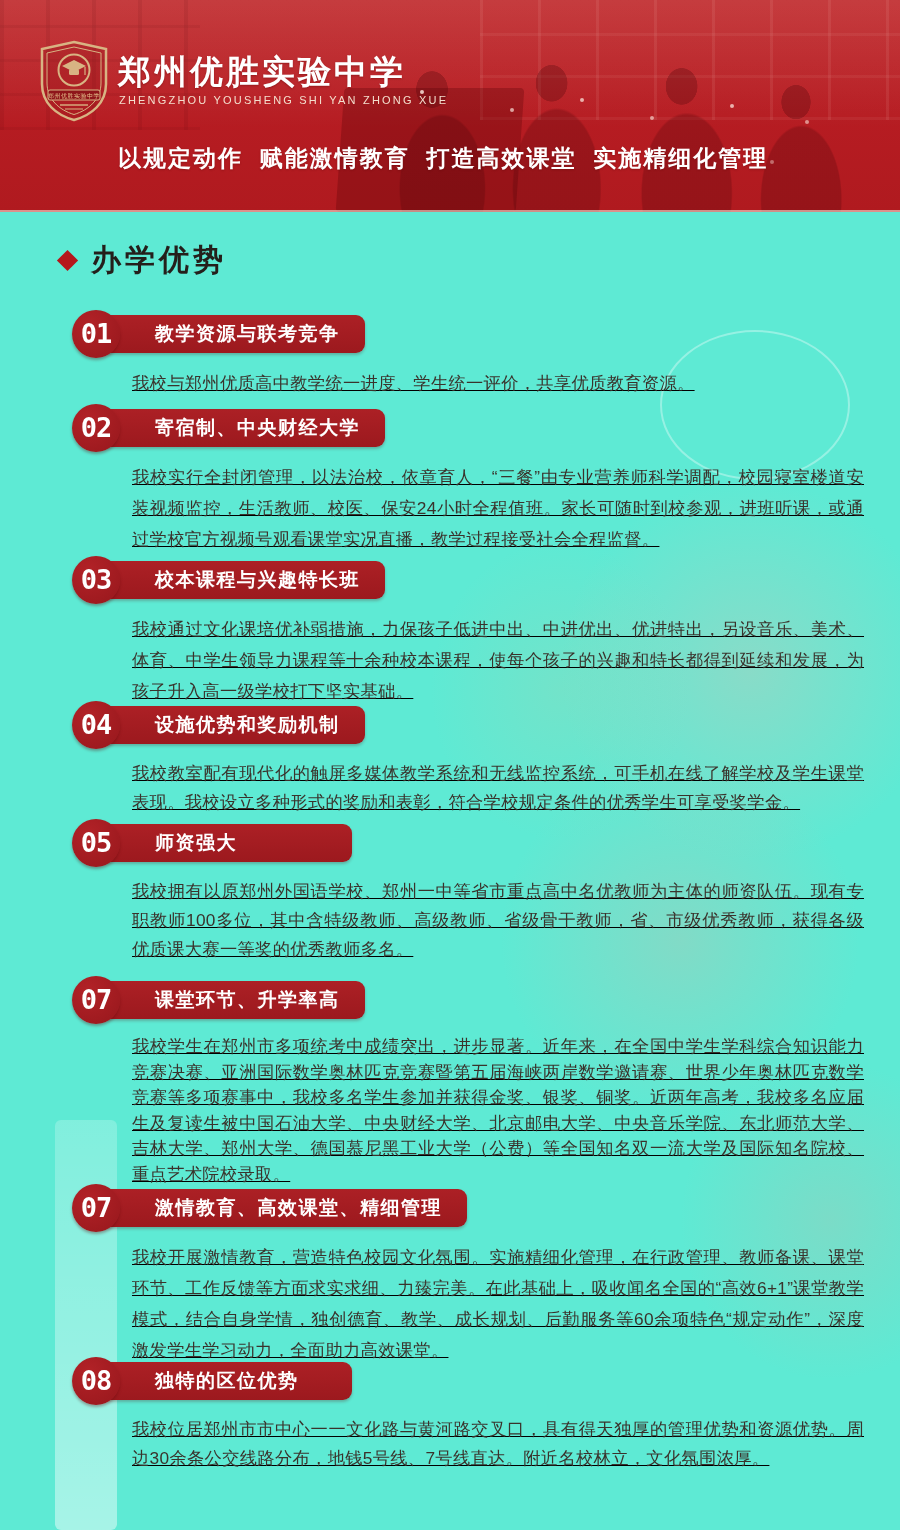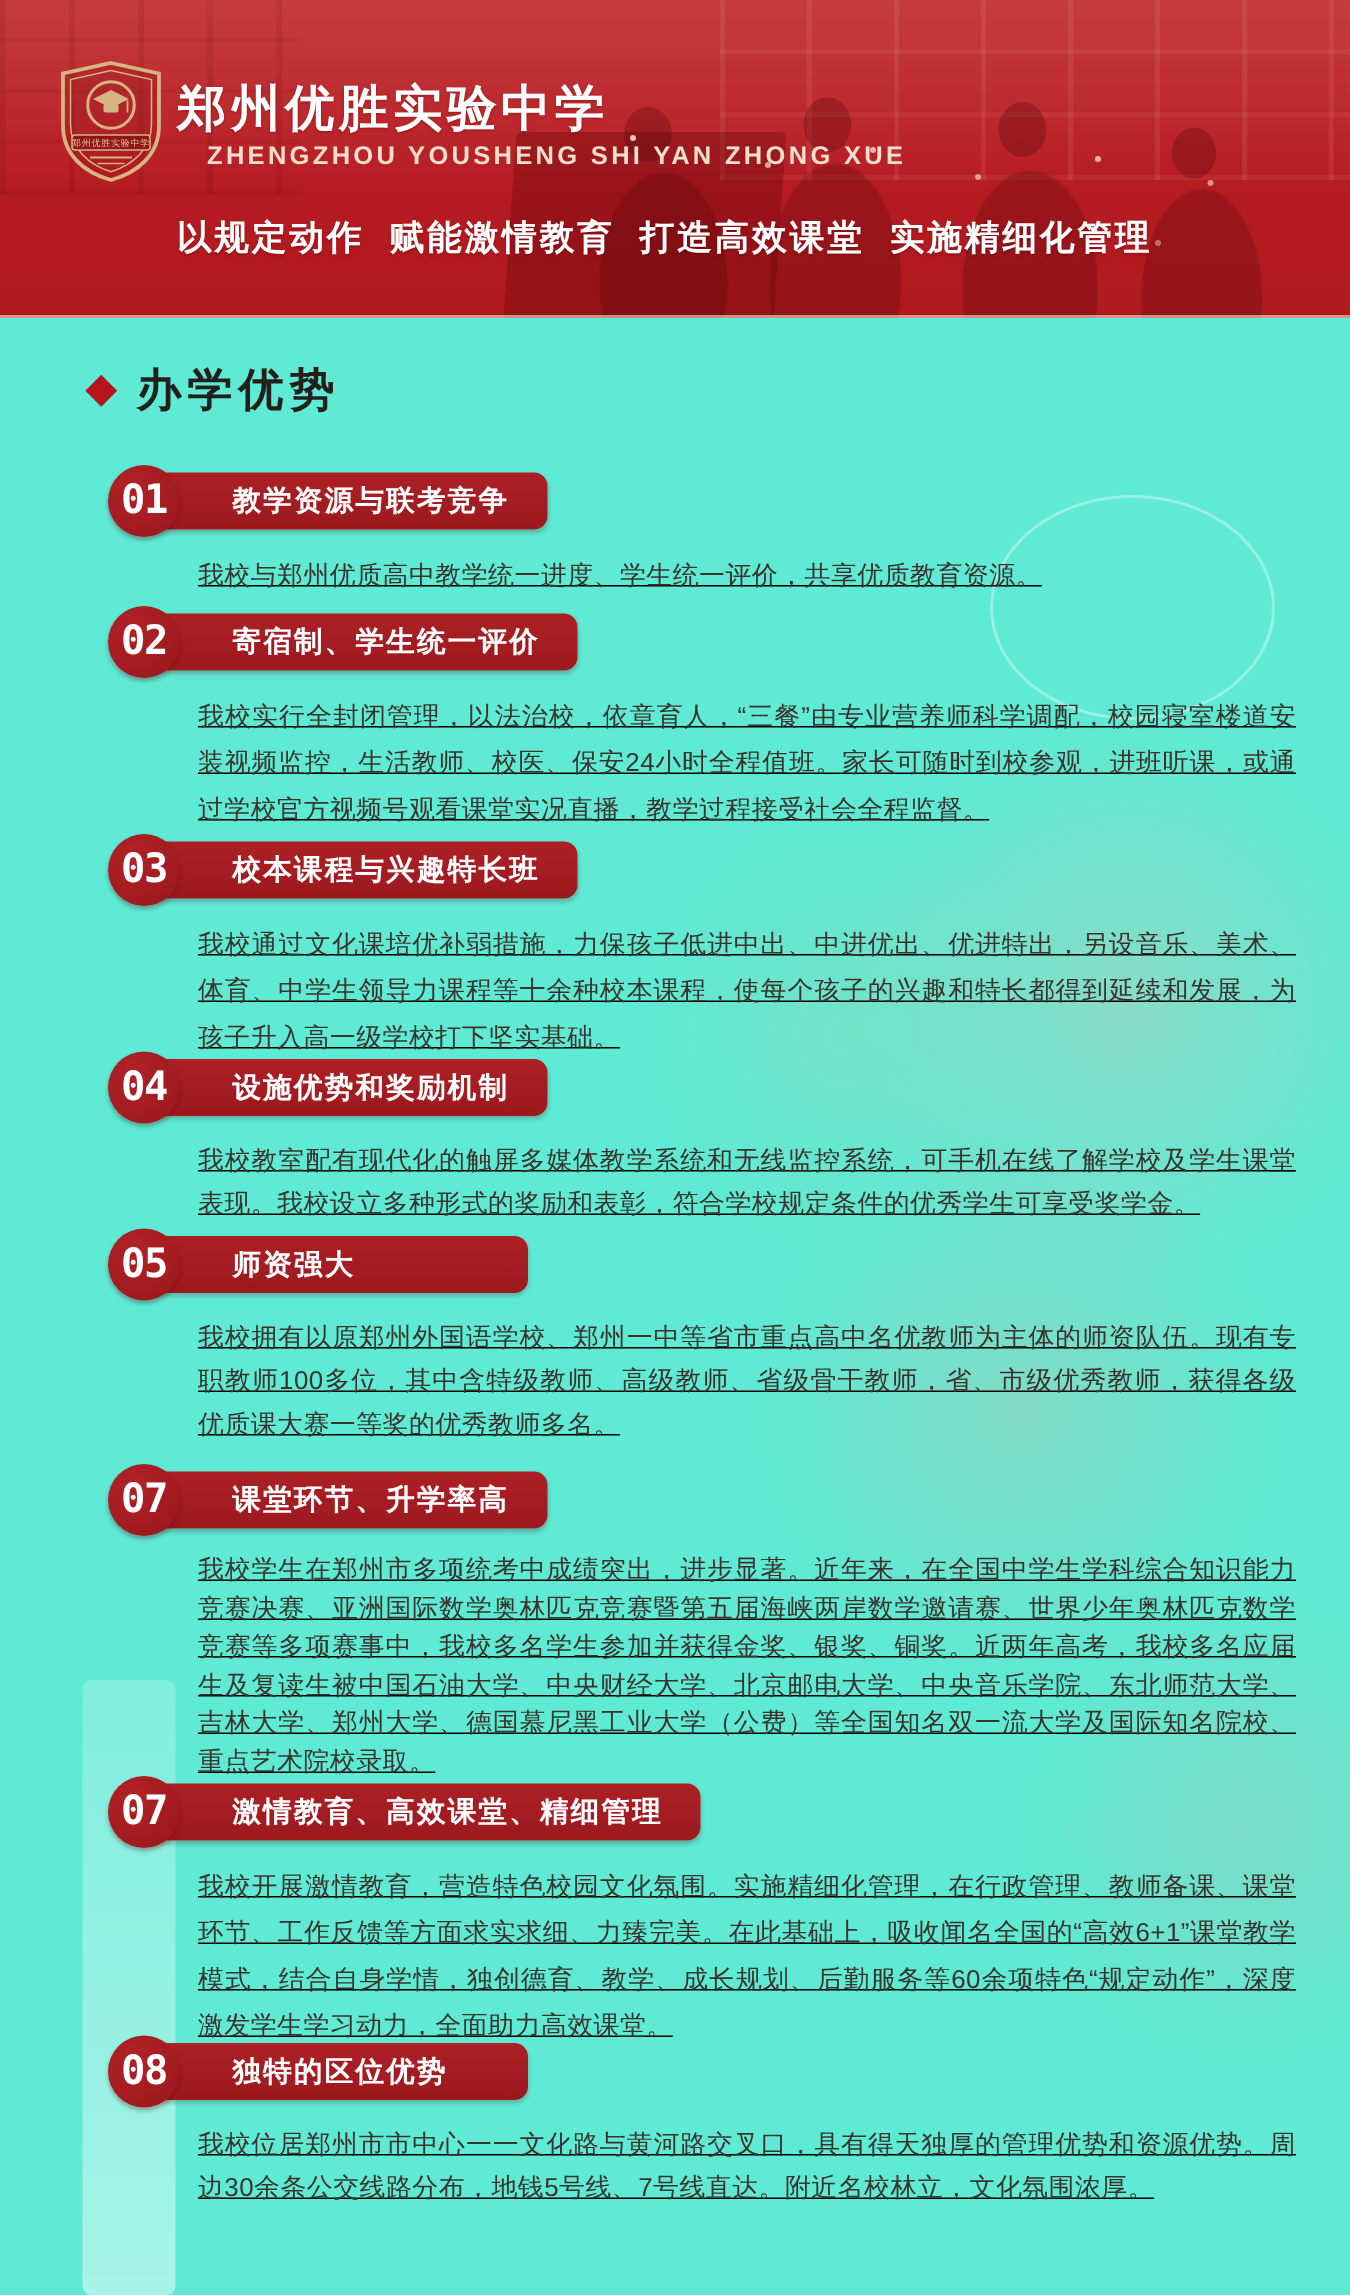--- a/index.html
+++ b/index.html
@@ -56,21 +56,21 @@
   }
 
   .school-badge { position:absolute; top:40px; left:38px; width:72px; height:82px; }
   .school-name {
     position:absolute; top:50px; left:118px; color:#ffffff;
     font-size:33px; font-weight:bold; letter-spacing:3px;
     text-shadow:0 1px 2px rgba(80,0,0,.35);
   }
   .school-pinyin {
     position:absolute; top:94px; left:119px; color:#f4dfce;
-    font-size:17px; font-weight:bold; letter-spacing:2.2px;margin-left:19px;
+    font-size:11px; font-weight:normal; letter-spacing:2.2px;
   }
   .slogan {
     position:absolute; top:143px; left:118px; color:#ffffff;
     font-size:23px; font-weight:bold; letter-spacing:2px;
     text-shadow:0 1px 2px rgba(80,0,0,.3); white-space:pre;
   }
 
   
   .wm { position:absolute; pointer-events:none; border-radius:50%; }
   .wm-flower1 { top:480px; left:560px; width:380px; height:380px;
@@ -179,21 +179,21 @@
         <span class="sec-title">教学资源与联考竞争</span>
       </div>
     </div>
     <p class="sec-body">我校与郑州优质高中教学统一进度、学生统一评价，共享优质教育资源。</p>
   </div>
 
   <div class="section" id="sec2">
     <div class="sec-header">
       <div class="sec-num">02</div>
       <div class="sec-bar">
-        <span class="sec-title">寄宿制、学生统一评价</span>
+        <span class="sec-title">寄宿制、中央财经大学</span>
       </div>
     </div>
     <p class="sec-body">我校实行全封闭管理，以法治校，依章育人，“三餐”由专业营养师科学调配，校园寝室楼道安装视频监控，生活教师、校医、保安24小时全程值班。家长可随时到校参观，进班听课，或通过学校官方视频号观看课堂实况直播，教学过程接受社会全程监督。</p>
   </div>
 
   <div class="section" id="sec3">
     <div class="sec-header">
       <div class="sec-num">03</div>
       <div class="sec-bar">
         <span class="sec-title">校本课程与兴趣特长班</span>

